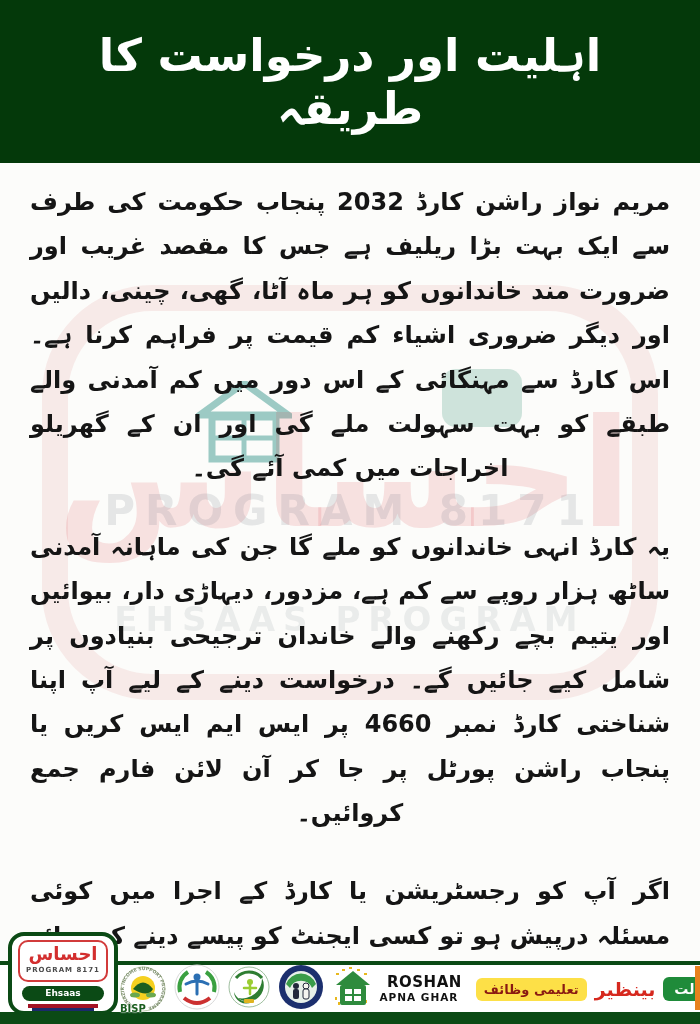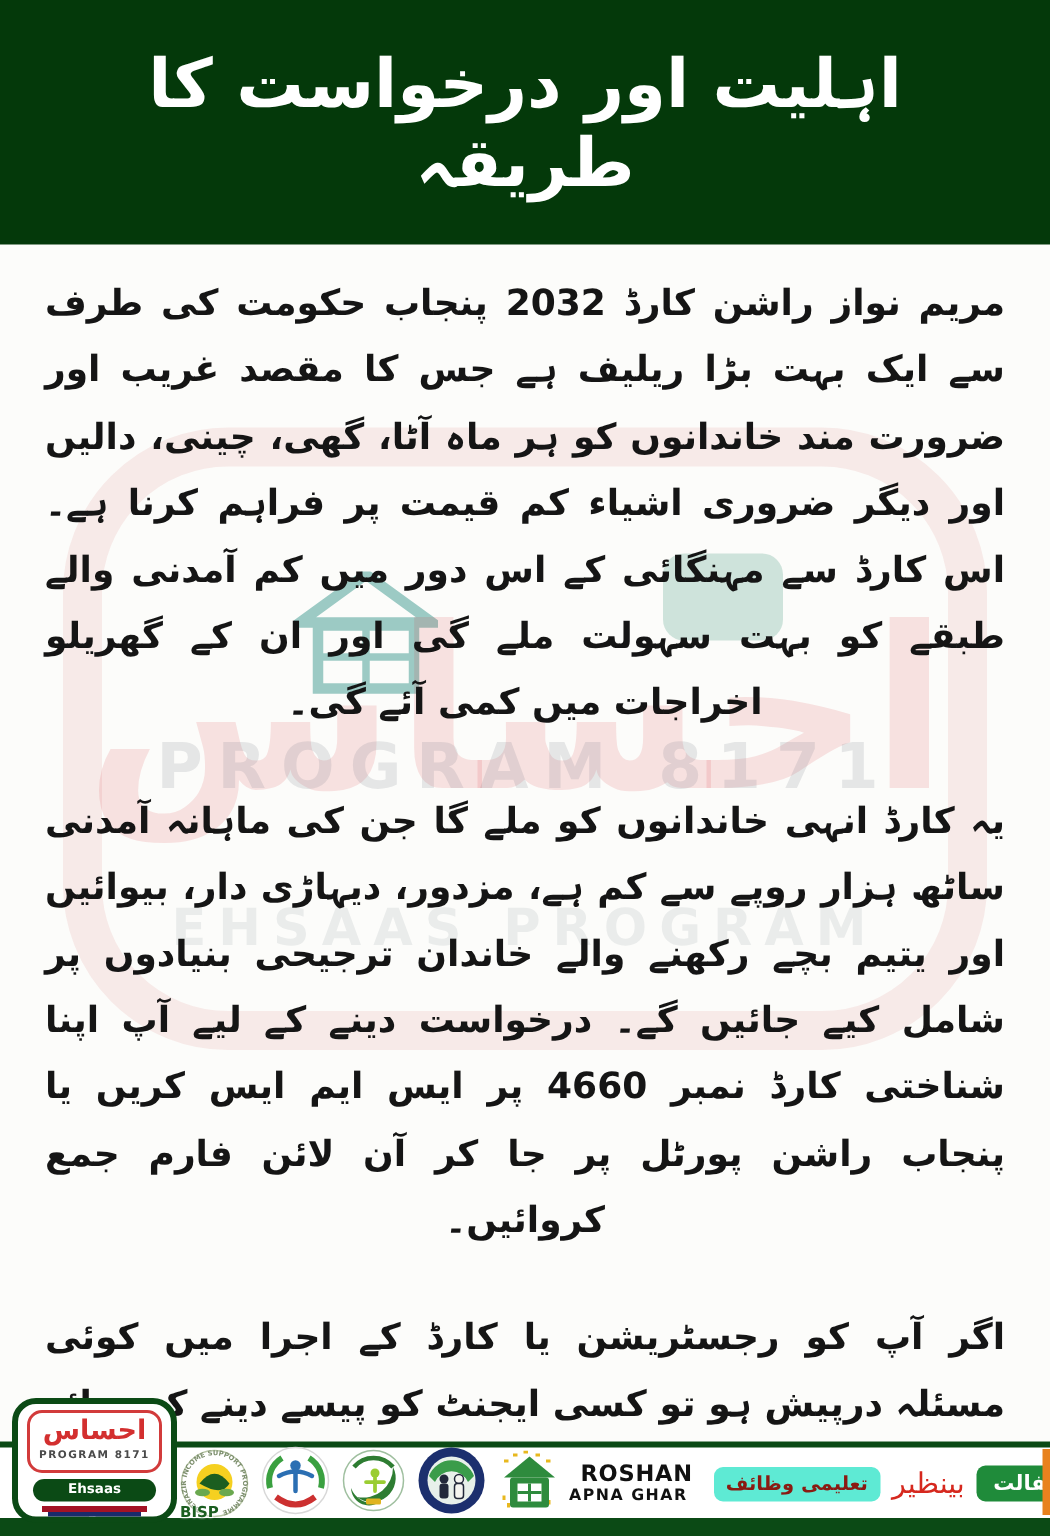--- a/index.html
+++ b/index.html
@@ -154,30 +154,30 @@
   .roshan-line1 { font-size: 15px; font-weight: bold; color: #111111; letter-spacing: 0.5px; margin-left: 11px; }
   .roshan-line2 { font-size: 10.5px; font-weight: bold; color: #111111; letter-spacing: 1px; margin-top: 2px; text-align: center; }
 
   
   .badge {
     direction: rtl; white-space: nowrap;
     border-radius: 6px; font-weight: bold;
     flex: 0 0 auto;
   }
   .badge-yellow {
-    background: #5eead4; color: #8a1a12;
+    background: #fde047; color: #8a1a12;
     font-size: 13px; padding: 4px 8px; margin-right: 8px;
   }
   .badge-green {
     background: #1f8b3a; color: #ffffff;
     font-size: 14px; padding: 4px 11px; margin-right: 8px;
   }
   .benazir-text {
     direction: rtl; color: #d6281e;
-    font-size: 19px; font-weight: normal; white-space: nowrap;
+    font-size: 19px; font-weight: bold; white-space: nowrap;
     margin-right: 8px; flex: 0 0 auto;
   }
   .orange-sliver {
     position: absolute; right: 0; top: 966px; width: 5px; height: 44px;
     background: #e8821e; z-index: 4;
   }
 </style>
 </head>
 <body>
 

